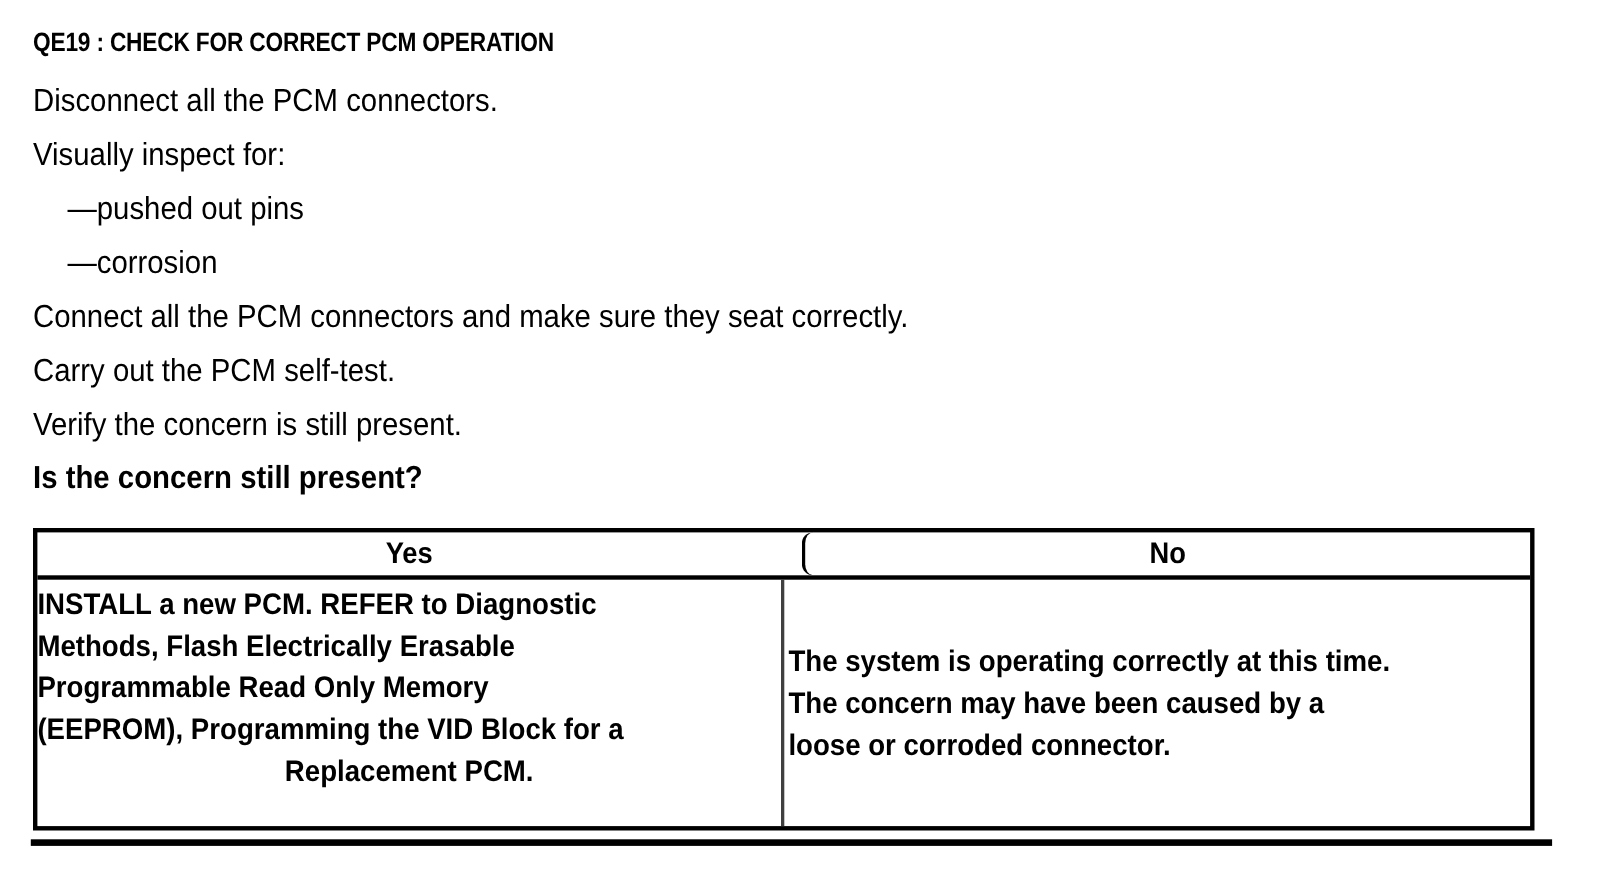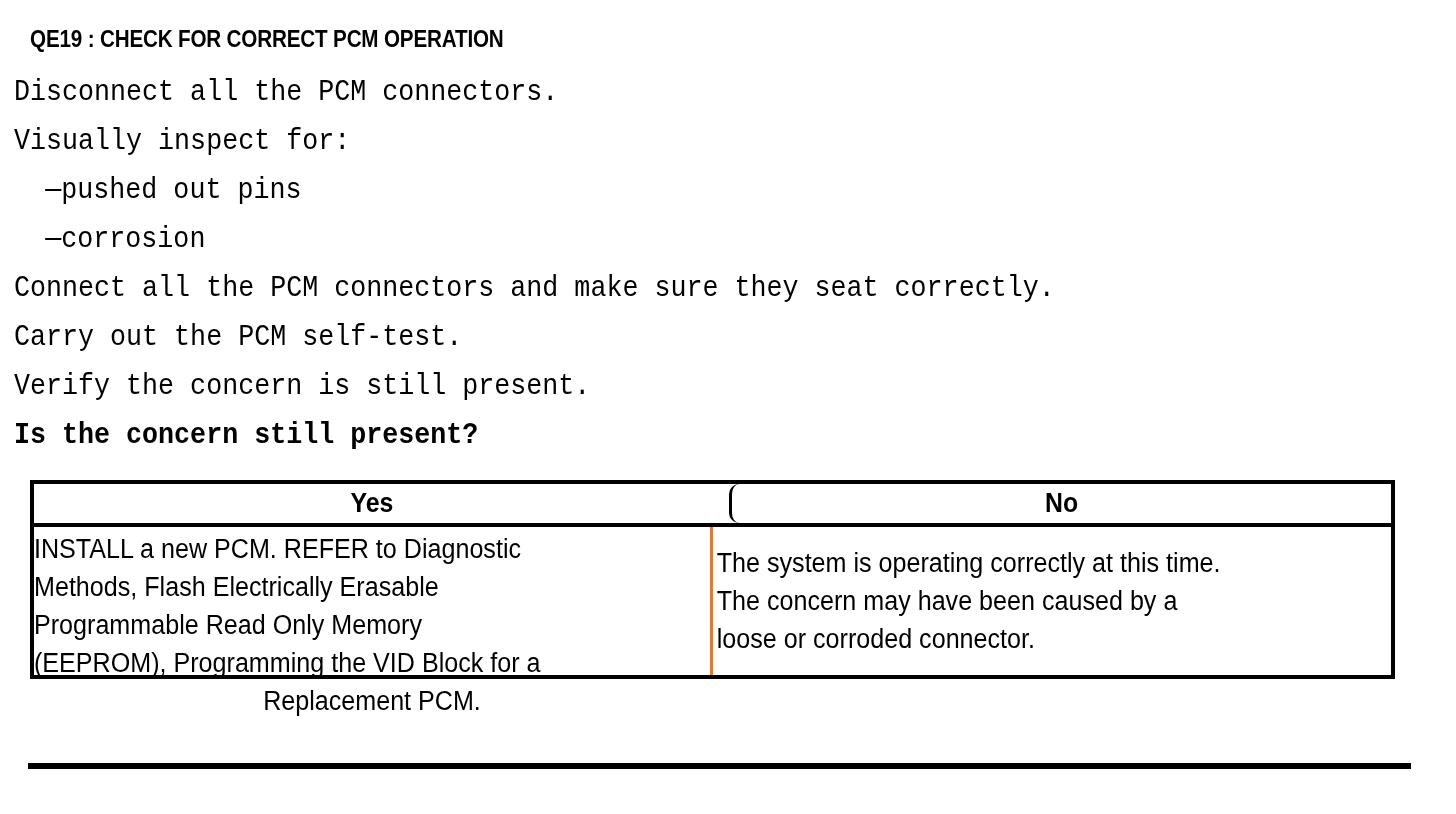--- a/index.html
+++ b/index.html
@@ -27,24 +27,23 @@
     letter-spacing: -0.2px;
     transform: scaleX(0.86);
     transform-origin: left center;
     white-space: nowrap;
     line-height: 30px;
   }
 
   
   .instructions {
     position: absolute;
-    left: 14px;
+    left: 30px;
     top: 68px;
     width: 1380px;
-    font-family: Liberation Mono, monospace;
   }
   .instr-line {
     font-size: 29px;
     line-height: 49px;
     white-space: nowrap;
     transform: scaleX(0.92);
     transform-origin: left center;
   }
   .instr-line.bullet {
     padding-left: 34px;
@@ -64,31 +63,32 @@
     background: #ffffff;
   }
   .table-head {
     display: flex;
     border-bottom: 4px solid #000000;
     height: 39px;
     gap: 19px;
   }
   .table-body {
     display: flex;
-    height: 148px;
+    height: 224px;
+    font-weight: bold;
   }
   .col-yes {
     width: 676px;
     box-sizing: border-box;
     flex: none;
   }
   .col-no {
     flex: 1 1 auto;
     box-sizing: border-box;
-    border-left: 3px solid #f97316;
+    border-left: 3px solid #404040;
   }
   .table-head .col-no {
     border-left: 3px solid #000000;
     border-radius: 10px;
   }
   .head-cell {
     font-size: 27px;
     font-weight: bold;
     text-align: center;
     line-height: 39px;

